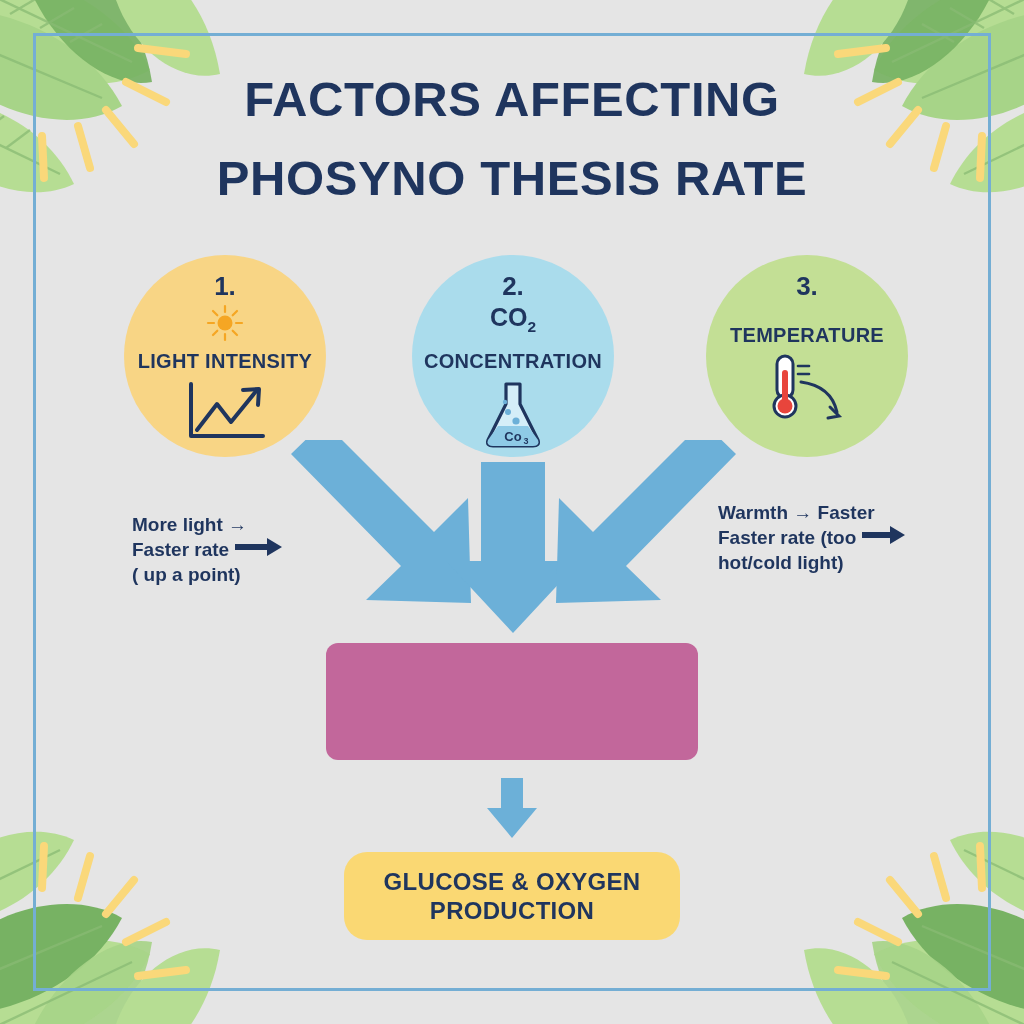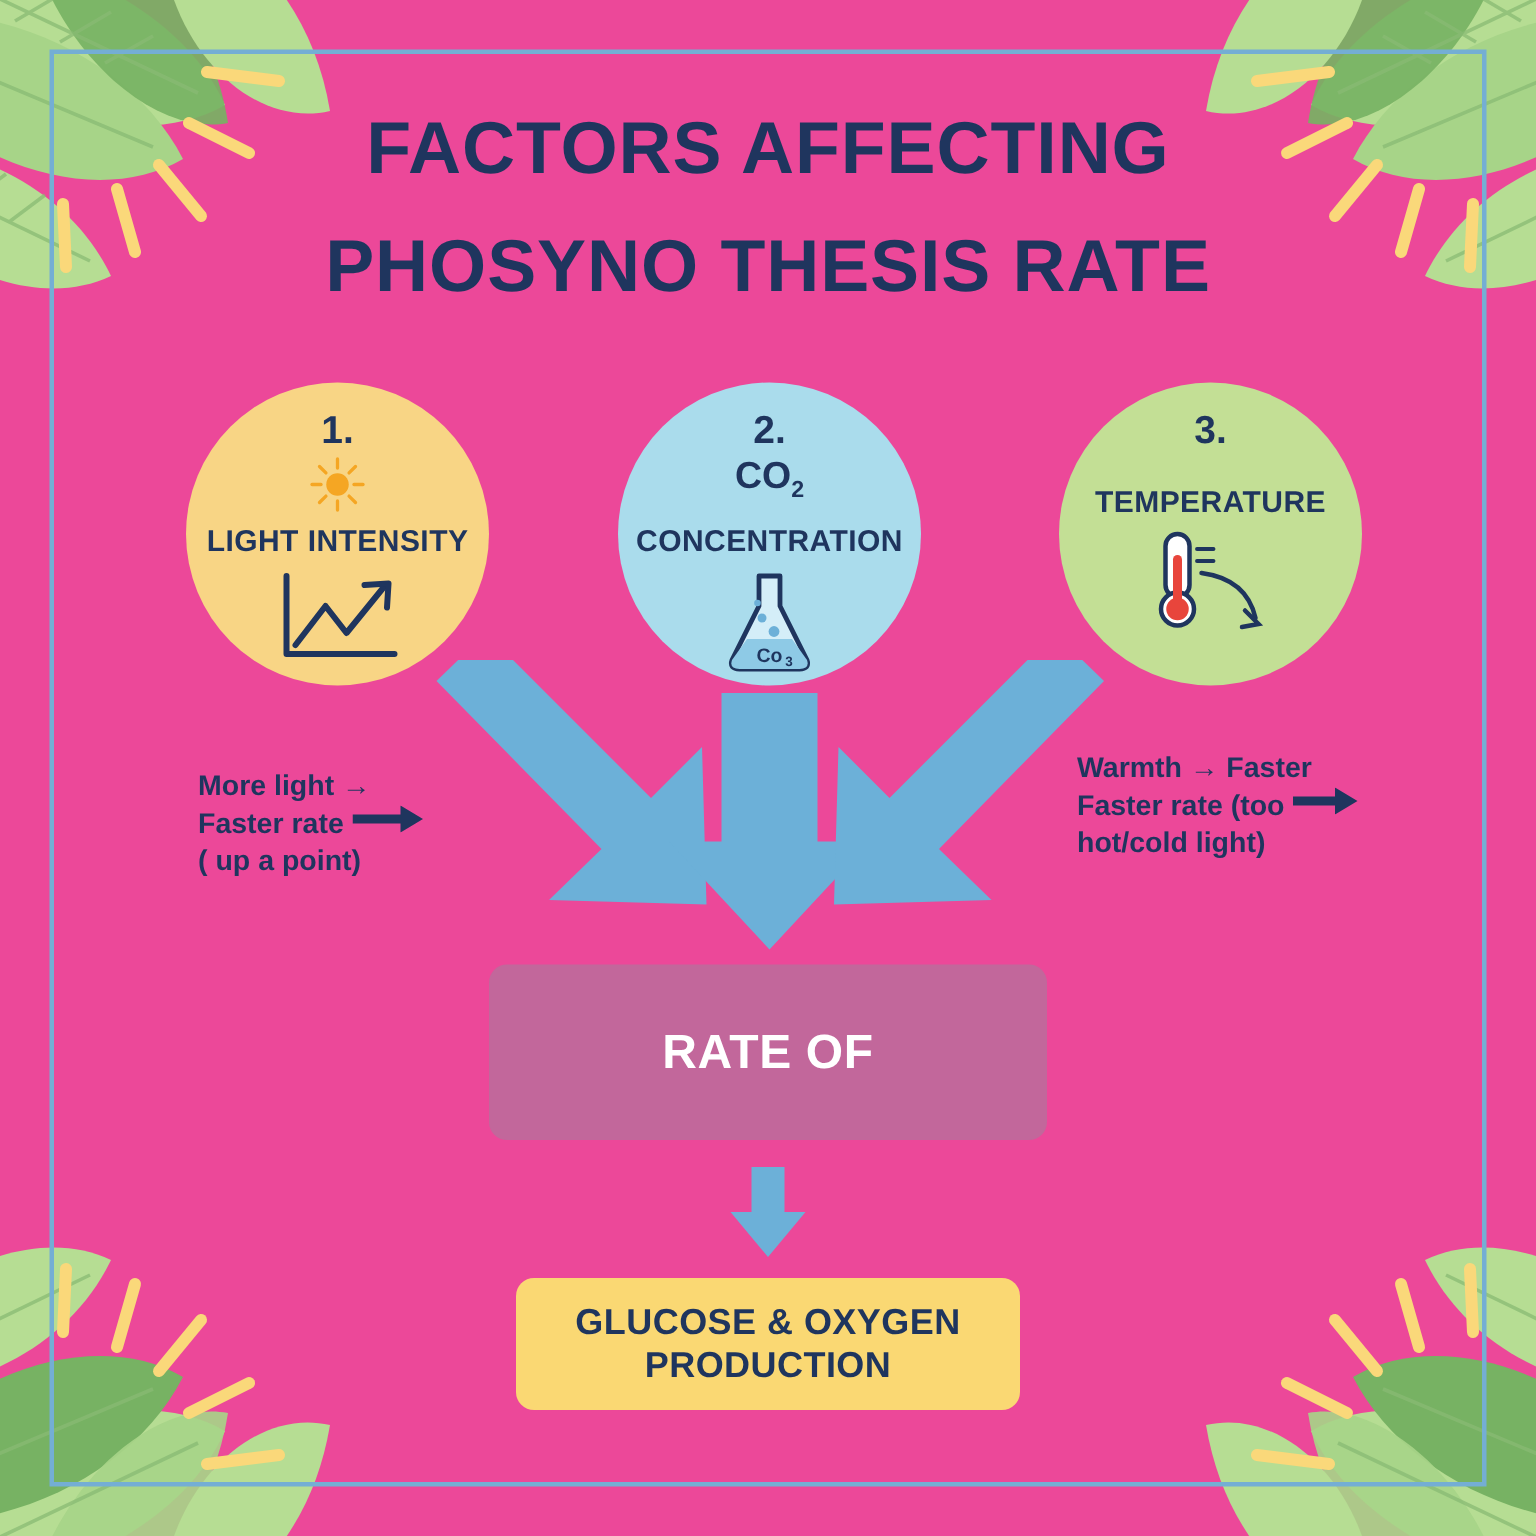--- a/index.html
+++ b/index.html
@@ -3,21 +3,21 @@
 <meta charset="utf-8">
 <style>
   html,body{margin:0;padding:0;}
   body{
     width:1024px;height:1024px;overflow:hidden;
     background:#ffffff;
     font-family:"Liberation Sans", sans-serif;
   }
   #poster{
     position:relative;width:1024px;height:1024px;
-    background:#ec4899;
+    background:#e5e5e5;
     overflow:hidden;
   }
   
   .frame{
     position:absolute;left:33px;top:33px;right:33px;bottom:33px;
     border:3px solid #74aed4;
     box-sizing:border-box;
     pointer-events:none;
   }
   
@@ -80,21 +80,21 @@
   .pink-box{
     position:absolute;left:326px;top:643px;width:372px;height:117px;
     background:#c2679b;border-radius:12px;
     display:flex;flex-direction:column;align-items:center;justify-content:center;
     color:#ffffff;font-weight:bold;font-size:32px;line-height:1.18;
     text-transform:uppercase;letter-spacing:.4px;
   }
   .mid-arrow{position:absolute;left:484px;top:778px;}
   .yellow-box{
     position:absolute;left:344px;top:852px;width:336px;height:88px;
-    background:#fad873;border-radius:12px;
+    background:#fad873;border-radius:23px;
     display:flex;flex-direction:column;align-items:center;justify-content:center;
     color:#1f355e;font-weight:bold;font-size:24px;line-height:1.22;
     text-transform:uppercase;letter-spacing:.3px;
   }
 </style>
 </head>
 <body>
 
 <div id="poster">
 
@@ -311,21 +311,20 @@
       <span class="cap-arrow">
         <svg width="44" height="18" viewBox="0 0 44 18" xmlns="http://www.w3.org/2000/svg">
           <path d="M0 6 L 28 6 L 28 0 L 43 9 L 28 18 L 28 12 L 0 12 Z" fill="#1f355e"></path>
         </svg>
       </span>
     </div>
     <div>hot/cold light)</div>
   </div>
 
   <div class="pink-box">
-    <div>RATE OF</div>
   </div>
 
   <div class="mid-arrow">
     <svg width="56" height="62" viewBox="0 0 56 62" xmlns="http://www.w3.org/2000/svg">
       <path d="M17 0 L 39 0 L 39 30 L 53 30 L 28 60 L 3 30 L 17 30 Z" fill="#6cb0d8"></path>
     </svg>
   </div>
 
   <div class="yellow-box">
     <div>GLUCOSE &amp; OXYGEN</div>

